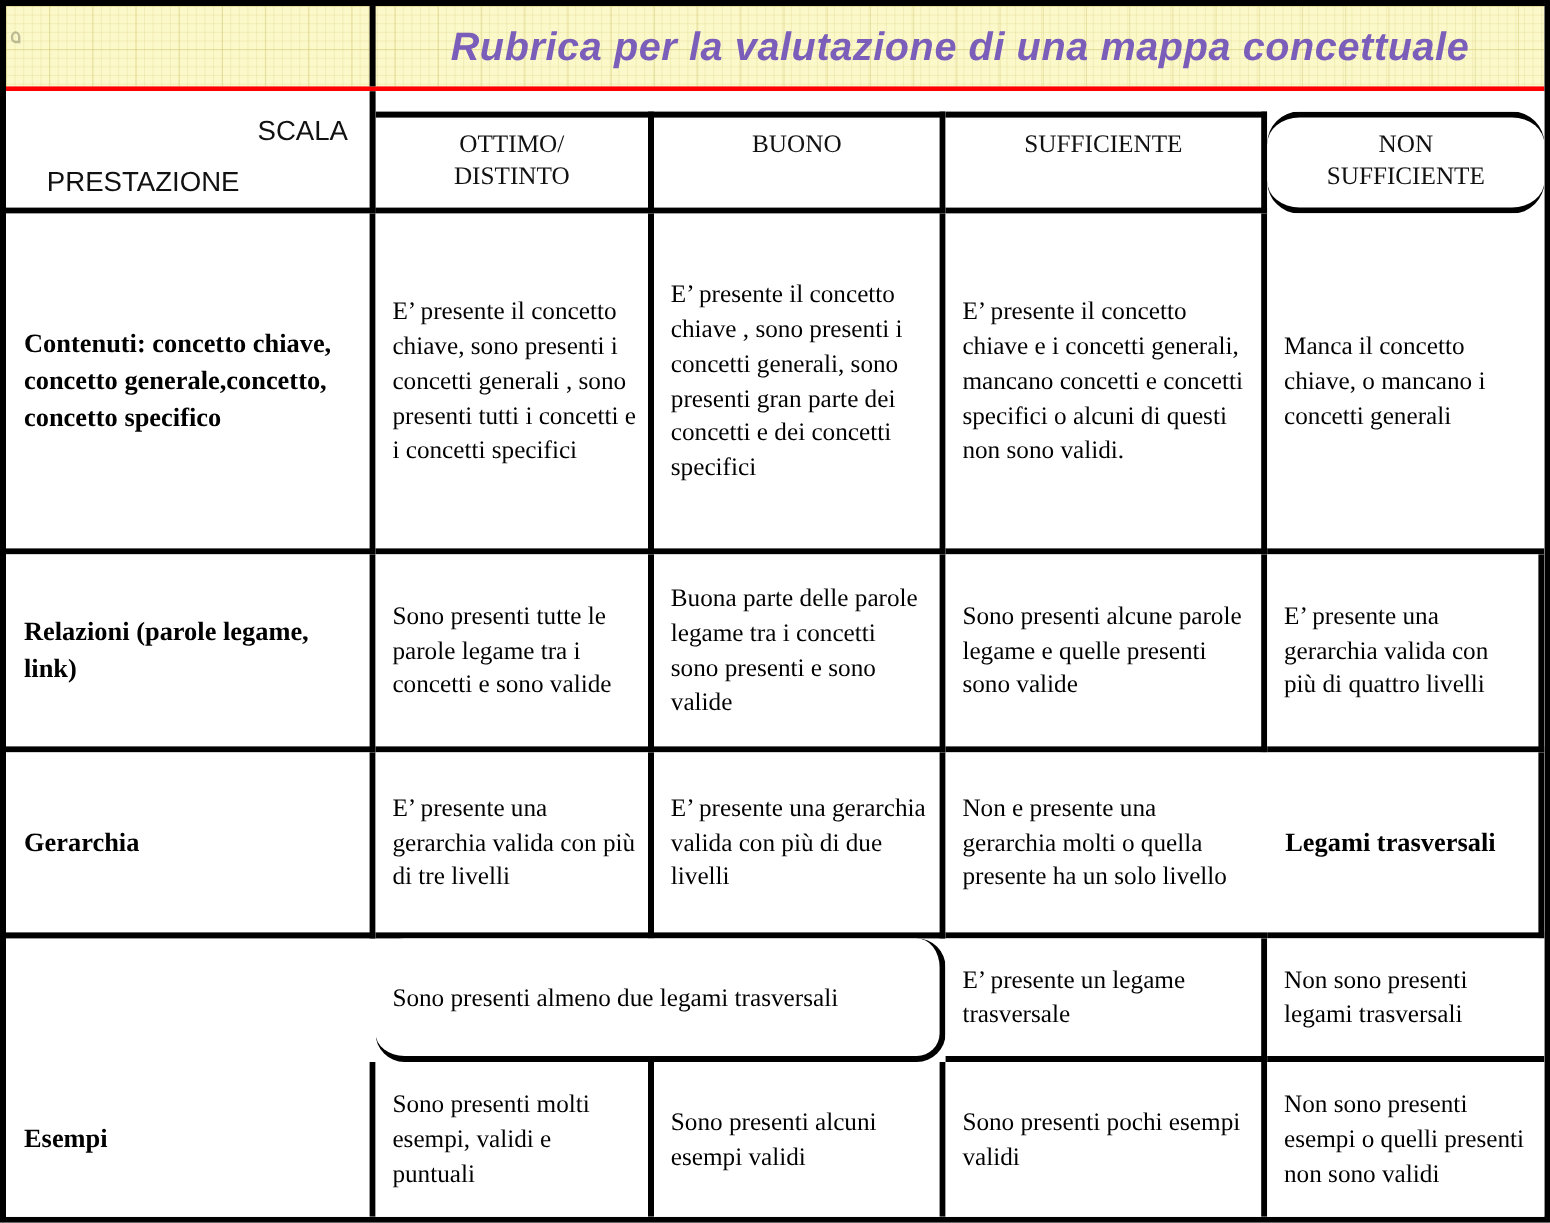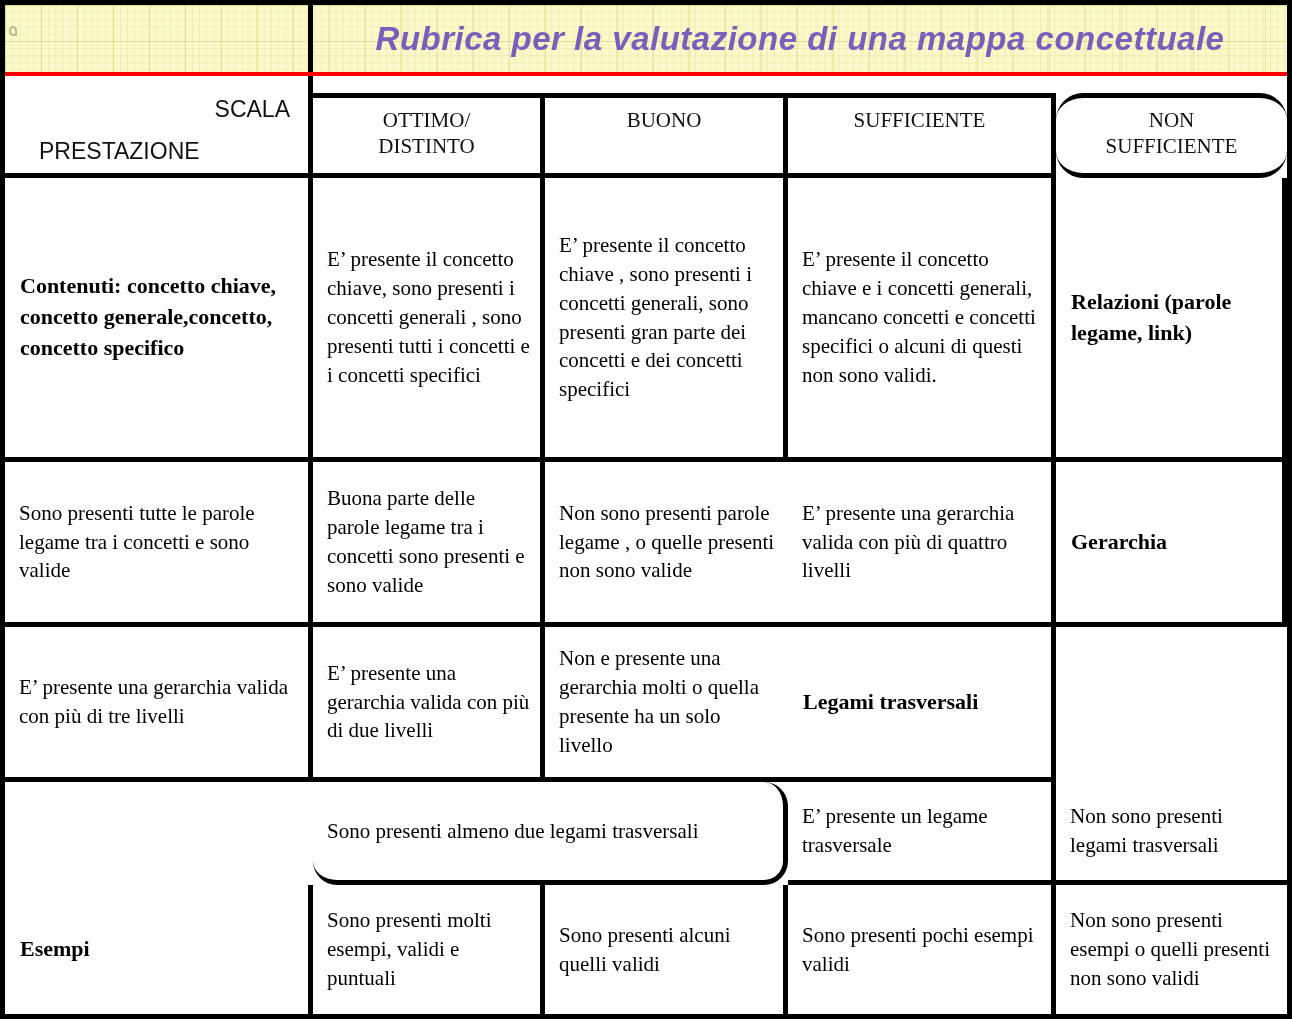--- a/index.html
+++ b/index.html
@@ -116,37 +116,38 @@
     </div>
     <div class="hwrap">
       <div class="hbox hbox-last">NON
 SUFFICIENTE</div>
     </div>
 
     <div class="cell label-cell">Contenuti: concetto chiave, concetto generale,concetto, concetto specifico</div>
     <div class="cell body-cell">E’ presente il concetto chiave, sono presenti i concetti generali , sono presenti tutti i concetti e i concetti specifici</div>
     <div class="cell body-cell">E’ presente il concetto chiave , sono presenti i concetti generali, sono presenti gran parte dei concetti e dei concetti specifici</div>
     <div class="cell body-cell">E’ presente il concetto chiave e i concetti generali, mancano concetti e concetti specifici o alcuni di questi non sono validi.</div>
+    <div class="cell body-cell no-r">Manca il concetto chiave, o mancano i concetti generali</div>
 
     <div class="cell label-cell">Relazioni (parole legame, link)</div>
     <div class="cell body-cell">Sono presenti tutte le parole legame tra i concetti e sono valide</div>
     <div class="cell body-cell">Buona parte delle parole legame tra i concetti sono presenti e sono valide</div>
-    <div class="cell body-cell no-r">Non sono presenti parole legame , o quelle presenti non sono valide</div>
+    <div class="cell body-cell">Sono presenti alcune parole legame e quelle presenti sono valide</div>
 
     <div class="cell body-cell">E’ presente una gerarchia valida con più di quattro livelli</div>
     <div class="cell label-cell">Gerarchia</div>
     <div class="cell body-cell">E’ presente una gerarchia valida con più di tre livelli</div>
     <div class="cell body-cell">E’ presente una gerarchia valida con più di due livelli</div>
     <div class="cell body-cell no-r">Non e presente una gerarchia molti o quella presente ha un solo livello</div>
 
     <div class="cell label-cell">Legami trasversali</div>
     <div class="cell body-cell" style="grid-column:2 / span 2;border-radius:24px;">Sono presenti almeno due legami trasversali</div>
     <div class="cell body-cell">E’ presente un legame trasversale</div>
     <div class="cell body-cell no-r">Non sono presenti legami trasversali</div>
 
     <div class="cell label-cell no-b">Esempi</div>
     <div class="cell body-cell no-b">Sono presenti molti esempi, validi e puntuali</div>
-    <div class="cell body-cell no-b">Sono presenti alcuni quelli validi</div>
+    <div class="cell body-cell no-b">Sono presenti alcuni esempi validi</div>
     <div class="cell body-cell no-b">Sono presenti pochi esempi validi</div>
     <div class="cell body-cell no-r no-b">Non sono presenti esempi o quelli presenti non sono validi</div>
 
   </div>
 </div>
 
 </body></html>

